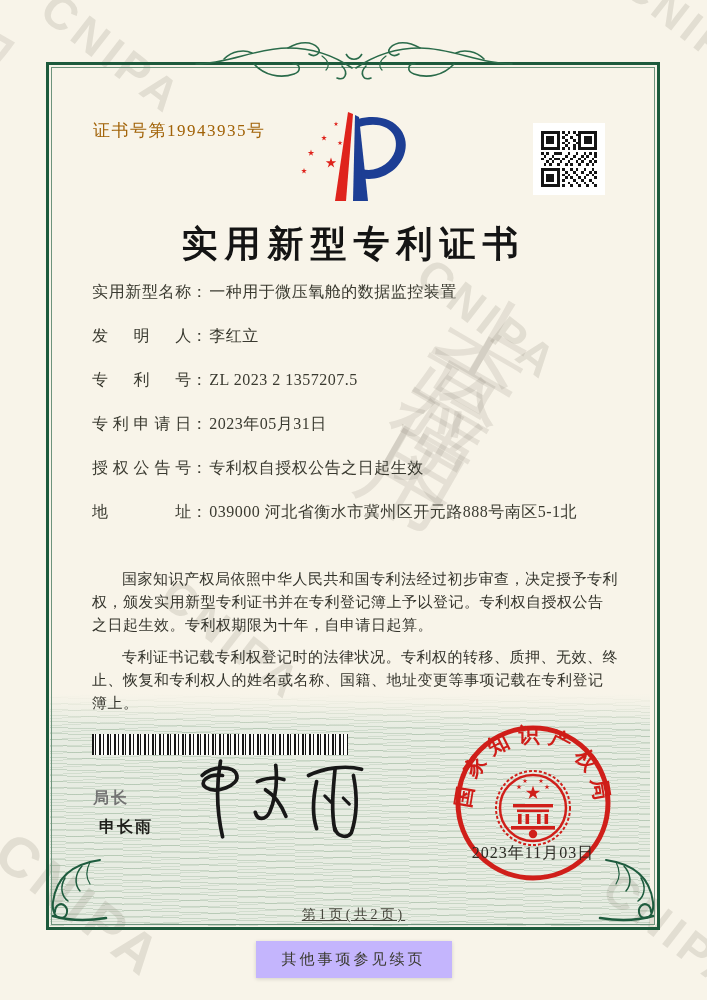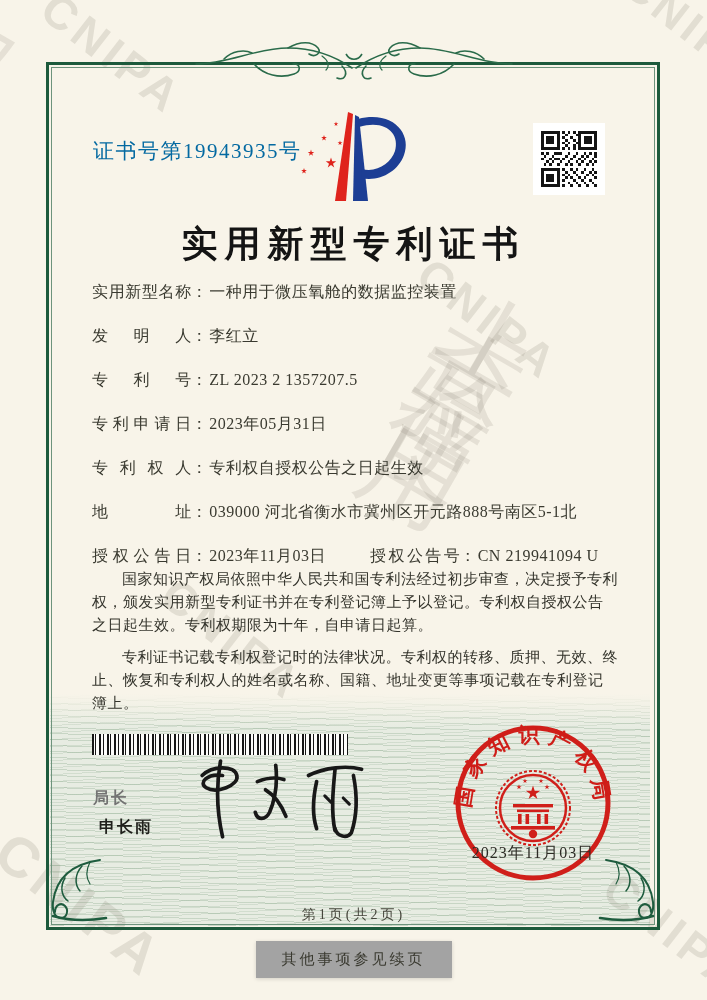--- a/index.html
+++ b/index.html
@@ -18,22 +18,22 @@
   .frame::after{content:"";position:absolute;inset:2px;border:1px solid #6d937c;}
   .band{position:absolute;left:50px;top:694px;width:600px;height:232px;z-index:1;
         background-color:#e7ece2;
         background-image:repeating-linear-gradient(2deg,rgba(125,160,128,0.30) 0 1px,transparent 1px 6px),
                          repeating-linear-gradient(-3deg,rgba(125,160,128,0.20) 0 1px,transparent 1px 7px);}
   .band::before{content:"";position:absolute;left:0;top:0;right:0;height:34px;
         background:linear-gradient(#f8f4e9,rgba(248,244,233,0));}
   .ornament-top{position:absolute;left:50%;top:40px;transform:translateX(-50%);z-index:4;}
   .corner{position:absolute;z-index:4;}
   
-  .cert-number{position:absolute;left:93px;top:137px;z-index:5;font-size:21px;
-               letter-spacing:1.5px;color:#0369a1;}
+  .cert-number{position:absolute;left:93px;top:119px;z-index:5;font-size:17px;
+               letter-spacing:1.5px;color:#a16207;}
   .logo{position:absolute;left:294px;top:108px;z-index:5;}
   .qr{position:absolute;left:533px;top:123px;width:72px;height:72px;background:#fff;
       z-index:5;display:flex;align-items:center;justify-content:center;}
   .title{position:absolute;left:0;top:220px;width:100%;margin:0;text-align:center;z-index:5;
          font-size:36px;font-weight:700;letter-spacing:7px;color:#141414;}
   .fields{position:absolute;left:92px;top:281px;width:530px;z-index:5;}
   .frow{margin-bottom:23px;font-size:16px;color:#3a3a30;line-height:21px;white-space:nowrap;}
   .flabel{display:inline-block;width:6.2em;text-align:justify;text-align-last:justify;vertical-align:top;}
   .flabel.short{width:5.6em;}
   .fcolon{display:inline-block;margin-right:2px;}
@@ -47,23 +47,23 @@
                 #fdfdfb 4px 7px,#161616 7px 9px,#fdfdfb 9px 11px,#161616 11px 12px,#fdfdfb 12px 15px);}
   .signer-title{position:absolute;left:93px;top:788px;z-index:5;font-size:16px;font-weight:700;
         color:#737373;font-family:"Liberation Sans","DejaVu Sans",sans-serif;letter-spacing:2px;}
   .signer-name{position:absolute;left:99px;top:817px;z-index:5;font-size:16px;font-weight:700;
         color:#20201c;font-family:"Liberation Sans","DejaVu Sans",sans-serif;letter-spacing:2px;}
   .sig{position:absolute;left:183px;top:753px;z-index:5;}
   .seal{position:absolute;left:450px;top:720px;z-index:6;}
   .seal-date{position:absolute;left:450px;top:843px;width:166px;text-align:center;z-index:7;
              font-size:16px;color:#2d2b25;letter-spacing:1px;}
   .footer-page{position:absolute;left:0;top:906px;width:100%;text-align:center;z-index:5;
-               font-size:14px;color:#45453b;letter-spacing:3px;}
+               font-size:14px;color:#45453b;letter-spacing:3px;text-decoration:underline;}
   .note-box{position:absolute;left:50%;top:941px;transform:translateX(-50%);z-index:5;
-            background:#a3a3a3;padding:9px 26px;box-shadow:0 1px 4px rgba(0,0,0,0.15);
+            background:#c4b5fd;padding:9px 26px;box-shadow:0 1px 4px rgba(0,0,0,0.15);
             font-size:15px;color:#3a3a30;letter-spacing:3px;white-space:nowrap;}
 </style>
 </head>
 <body>
 
 <svg width="0" height="0" style="position:absolute" aria-hidden="true">
   <defs>
     <g id="star5">
         <polygon points="0,-10 2.25,-3.09 9.51,-3.09 3.63,1.18 5.88,8.09 0,3.82 -5.88,8.09 -3.63,1.18 -9.51,-3.09 -2.25,-3.09"></polygon>
       </g>
@@ -244,28 +244,24 @@
     <div class="frow">
       <span class="flabel">发明人</span><span class="fcolon">：</span><span class="fvalue">李红立</span>
     </div>
     <div class="frow">
       <span class="flabel">专利号</span><span class="fcolon">：</span><span class="fvalue">ZL 2023 2 1357207.5</span>
     </div>
     <div class="frow">
       <span class="flabel">专利申请日</span><span class="fcolon">：</span><span class="fvalue">2023年05月31日</span>
     </div>
     <div class="frow">
-      <span class="flabel">专利权人</span><span class="fcolon">：</span><span class="fvalue">专利权自授权公告之日起生效</span>
+      <span class="flabel">授权公告号</span><span class="fcolon">：</span><span class="fvalue">专利权自授权公告之日起生效</span>
     </div>
     <div class="frow">
       <span class="flabel">地址</span><span class="fcolon">：</span><span class="fvalue">039000 河北省衡水市冀州区开元路888号南区5-1北</span>
-    </div>
-    <div class="frow">
-      <span><span class="flabel">授权公告日</span><span class="fcolon">：</span><span class="fvalue">2023年11月03日</span></span>
-      <span class="fgroup2"><span class="flabel short">授权公告号</span><span class="fcolon">：</span><span class="fvalue">CN 219941094 U</span></span>
     </div>
   </div>
 
   <div class="paras">
     <p>国家知识产权局依照中华人民共和国专利法经过初步审查，决定授予专利权，颁发实用新型专利证书并在专利登记簿上予以登记。专利权自授权公告之日起生效。专利权期限为十年，自申请日起算。</p>
     <p>专利证书记载专利权登记时的法律状况。专利权的转移、质押、无效、终止、恢复和专利权人的姓名或名称、国籍、地址变更等事项记载在专利登记簿上。</p>
   </div>
 
   <div class="barcode"></div>
 

